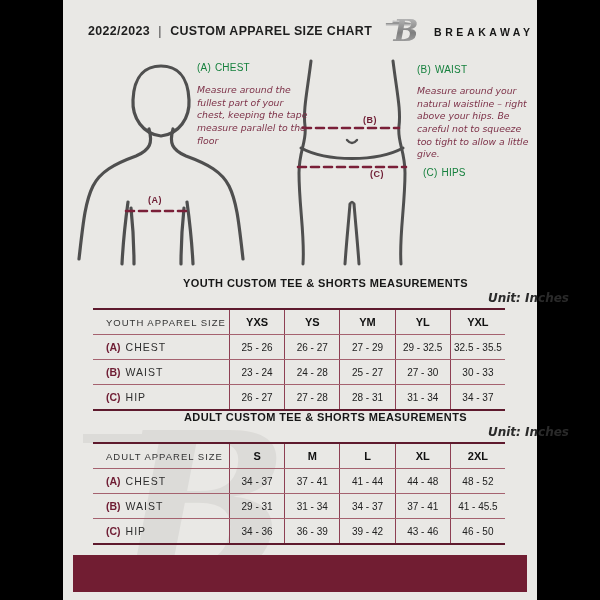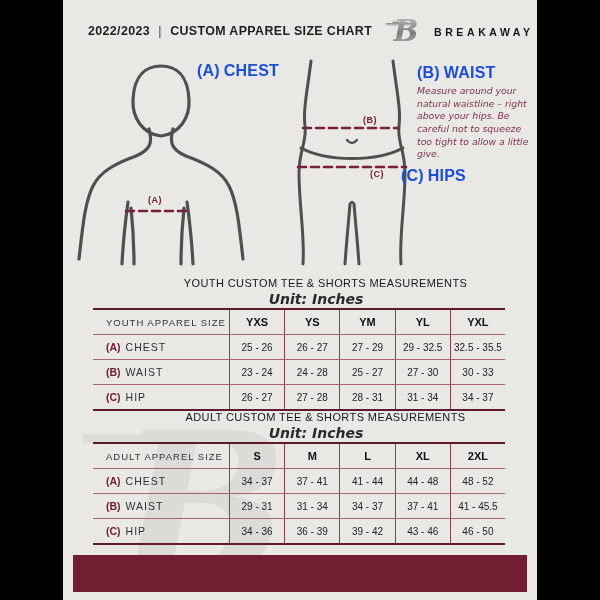--- a/index.html
+++ b/index.html
@@ -22,36 +22,36 @@
   .brand-text{font-weight:bold;font-size:10.5px;letter-spacing:3.6px;color:#161616;white-space:nowrap;}
   
   .fig{position:absolute;}
   .fig1{left:7px;top:58px;}
   .fig2{left:229px;top:58px;}
   .dash-label{
     position:absolute;font-size:9px;font-weight:bold;color:#6e1c33;letter-spacing:.5px;
   }
   
   .ghead{
-    position:absolute;font-weight:bold;font-size:16px;color:#1d4ed8;letter-spacing:.2px;white-space:nowrap;
+    position:absolute;font-weight:normal;font-size:10px;color:#15803d;letter-spacing:.2px;white-space:nowrap;
   }
   .ghead .gkey{margin-right:4px;}
   .gdesc{
     position:absolute;width:114px;font-family:"DejaVu Sans", sans-serif;
     font-style:italic;font-size:9.3px;line-height:1.36;color:#7d3148;
   }
   
   .sec-title{
     position:absolute;left:0;width:525px;text-align:center;
-    font-weight:normal;font-size:11px;letter-spacing:.4px;color:#171717;
+    font-weight:bold;font-size:11px;letter-spacing:.4px;color:#171717;
   }
   .sec-unit{
-    position:absolute;left:0;width:506px;text-align:center;
+    position:absolute;left:0;width:506px;text-align:right;
     font-family:"DejaVu Sans", sans-serif;font-style:italic;font-weight:bold;
-    font-size:14px;color:#2a2a2a;
+    font-size:12px;color:#2a2a2a;
   }
   
   .tbl{
     position:absolute;left:30px;width:412px;
     border-top:2px solid #5e1a2d;border-bottom:2px solid #5e1a2d;
   }
   .tr{display:grid;grid-template-columns:136px repeat(5,1fr);height:24px;align-items:center;}
   .tr + .tr{border-top:1.5px solid #a5626f;}
   .td{height:100%;display:flex;align-items:center;justify-content:center;
       font-size:10px;color:#222;}
@@ -127,27 +127,28 @@
       <line x1="11" y1="70" x2="107" y2="70" stroke="#7a1f38" stroke-width="2.6" stroke-dasharray="8 5"></line>
       <line x1="6" y1="109" x2="114" y2="109" stroke="#7a1f38" stroke-width="2.6" stroke-dasharray="8 5"></line>
     </svg>
   </div>
   <span class="dash-label" style="left:300px;top:115px;">(B)</span>
   <span class="dash-label" style="left:307px;top:169px;">(C)</span>
 
   <div class="ghead" style="left:134px;top:62px;">
     <span class="gkey">(A)</span><span>CHEST</span>
   </div>
+  <div class="gdesc" style="left:134px;top:84px;">Measure around the fullest part of your chest, keeping the tape measure parallel to the floor</div>
 
   <div class="ghead" style="left:354px;top:64px;">
     <span class="gkey">(B)</span><span>WAIST</span>
   </div>
   <div class="gdesc" style="left:354px;top:85px;">Measure around your natural waistline – right above your hips. Be careful not to squeeze too tight to allow a little give.</div>
 
-  <div class="ghead" style="left:338px;top:167px;">
+  <div class="ghead" style="left:360px;top:167px;">
     <span class="gkey">(C)</span><span>HIPS</span>
   </div>
 
   <div class="sec-title" style="top:277px;">YOUTH CUSTOM TEE &amp; SHORTS MEASUREMENTS</div>
   <div class="sec-unit" style="top:291px;">Unit: Inches</div>
 
   <div class="tbl" style="top:308px;">
     <div class="tr">
       <div class="td lab lab-head">YOUTH APPAREL SIZE</div>
       <div class="td c size-head">YXS</div>

